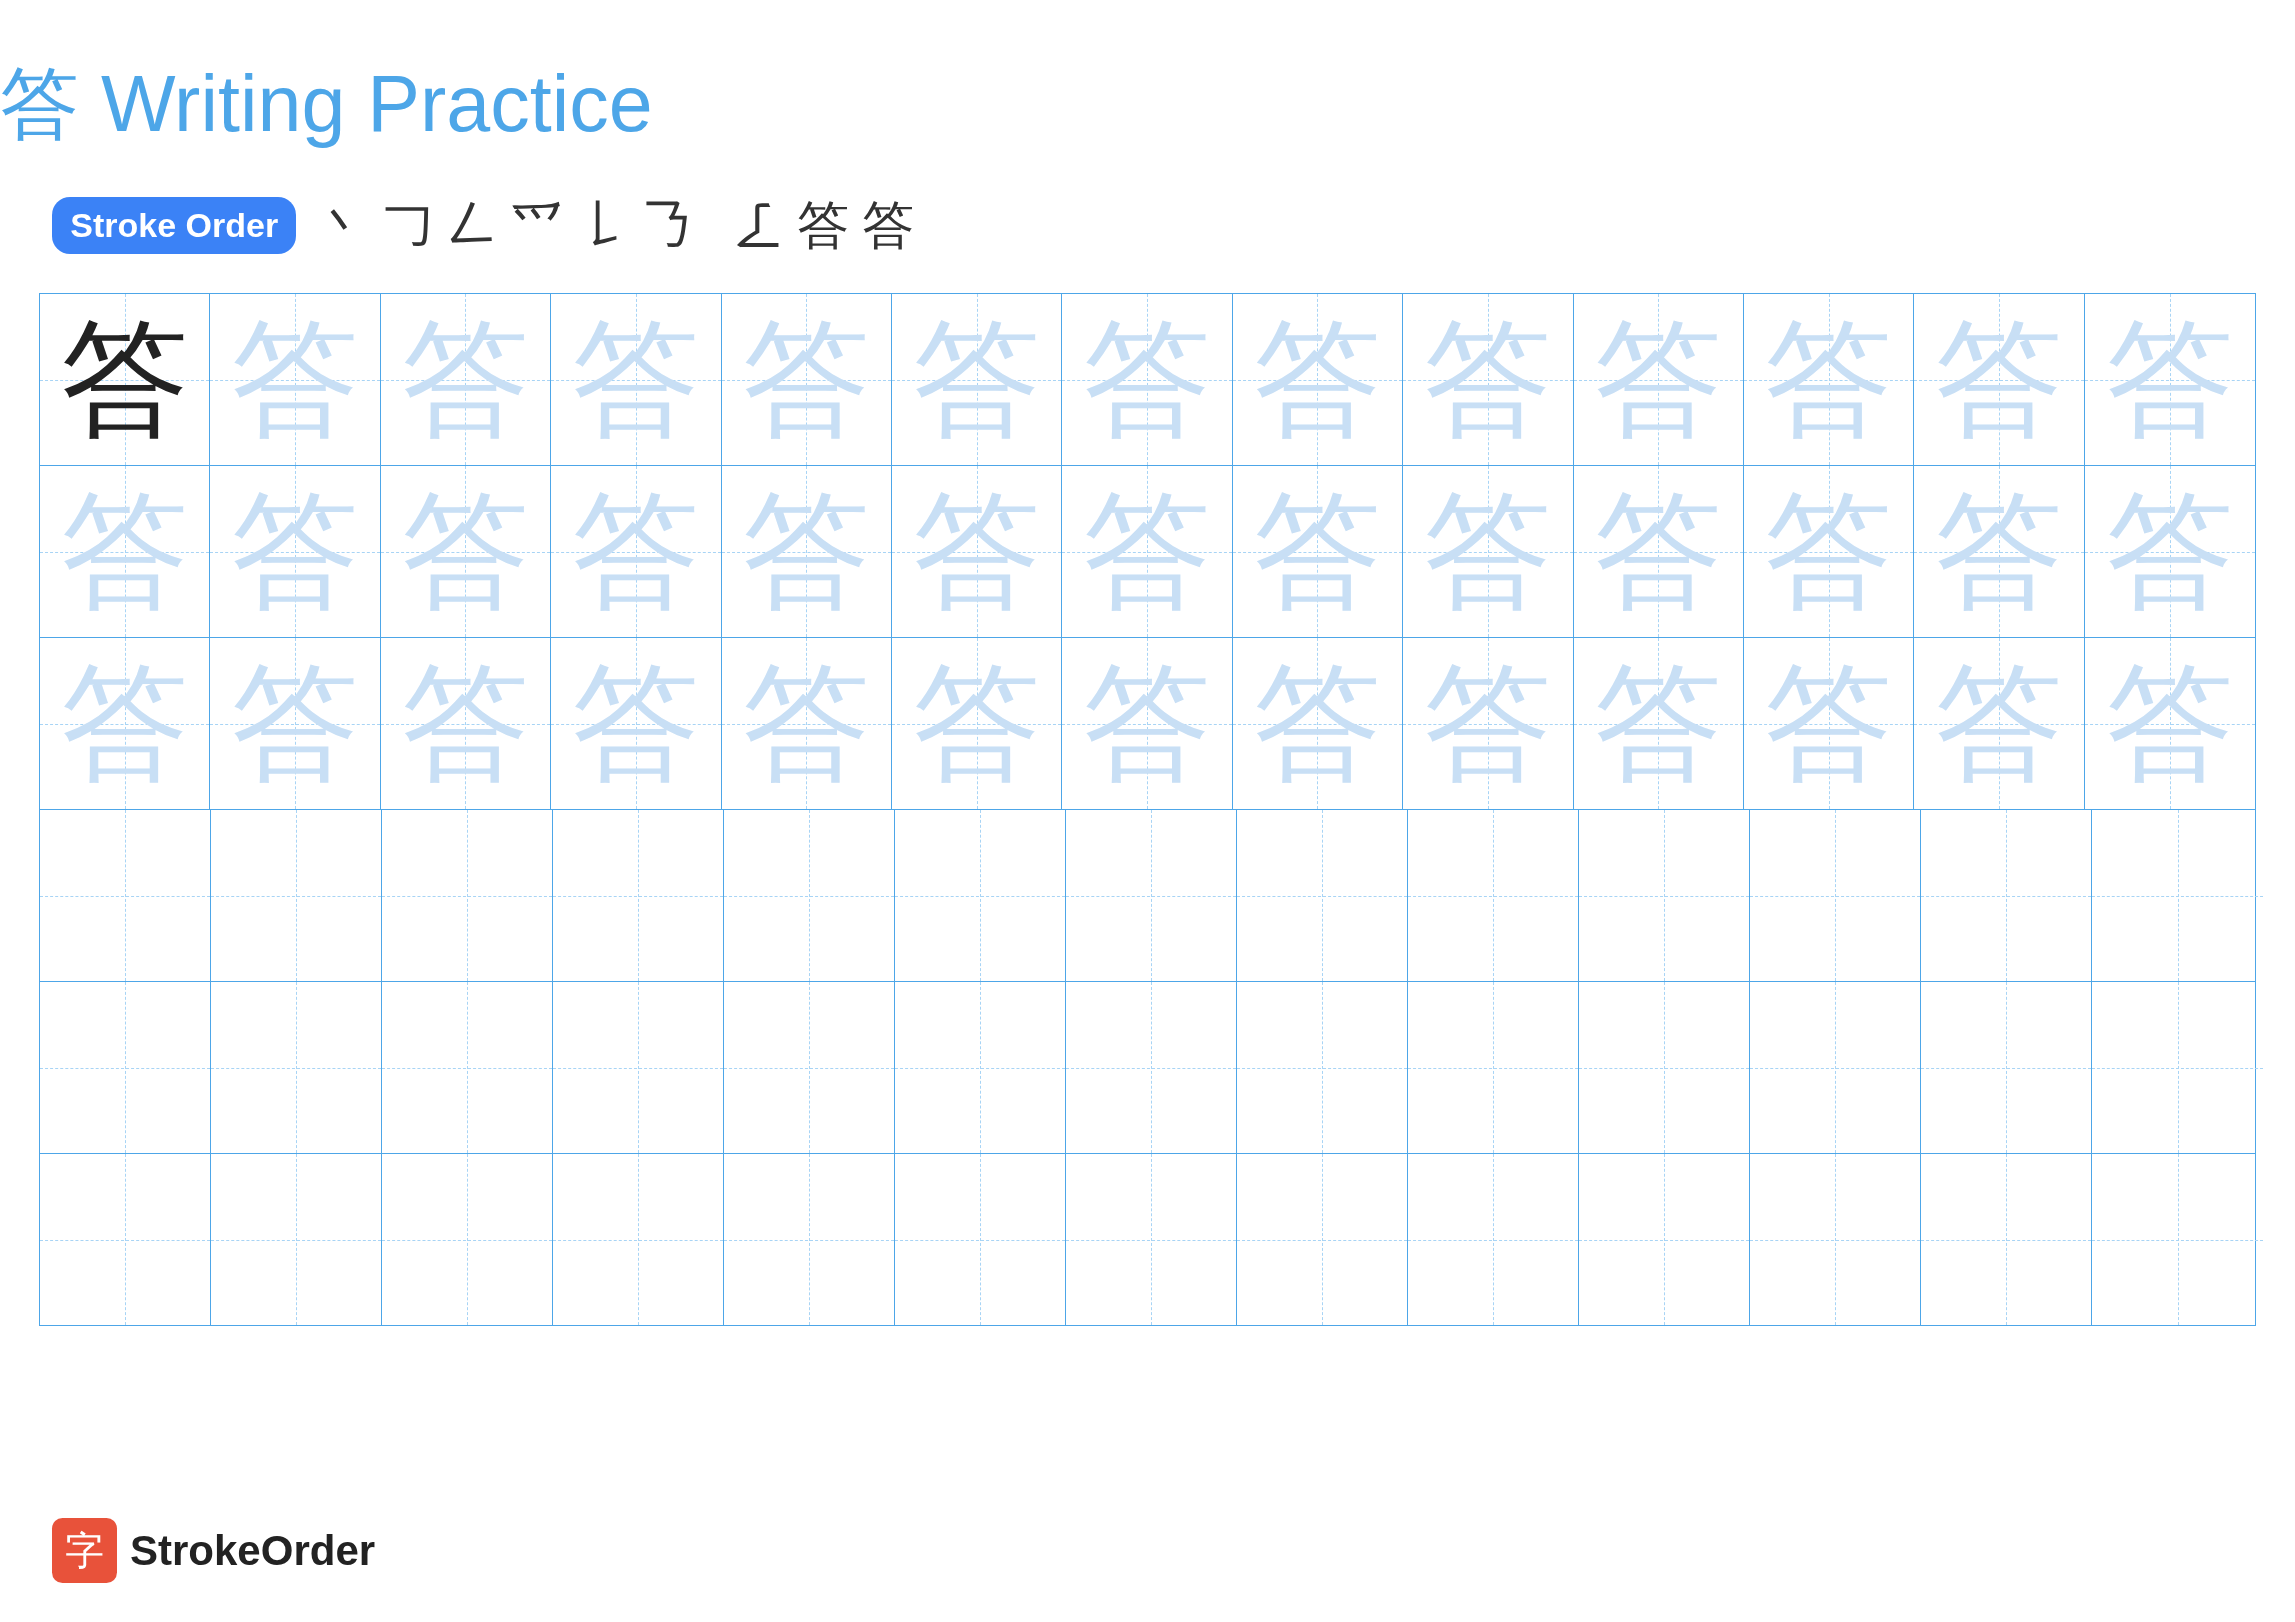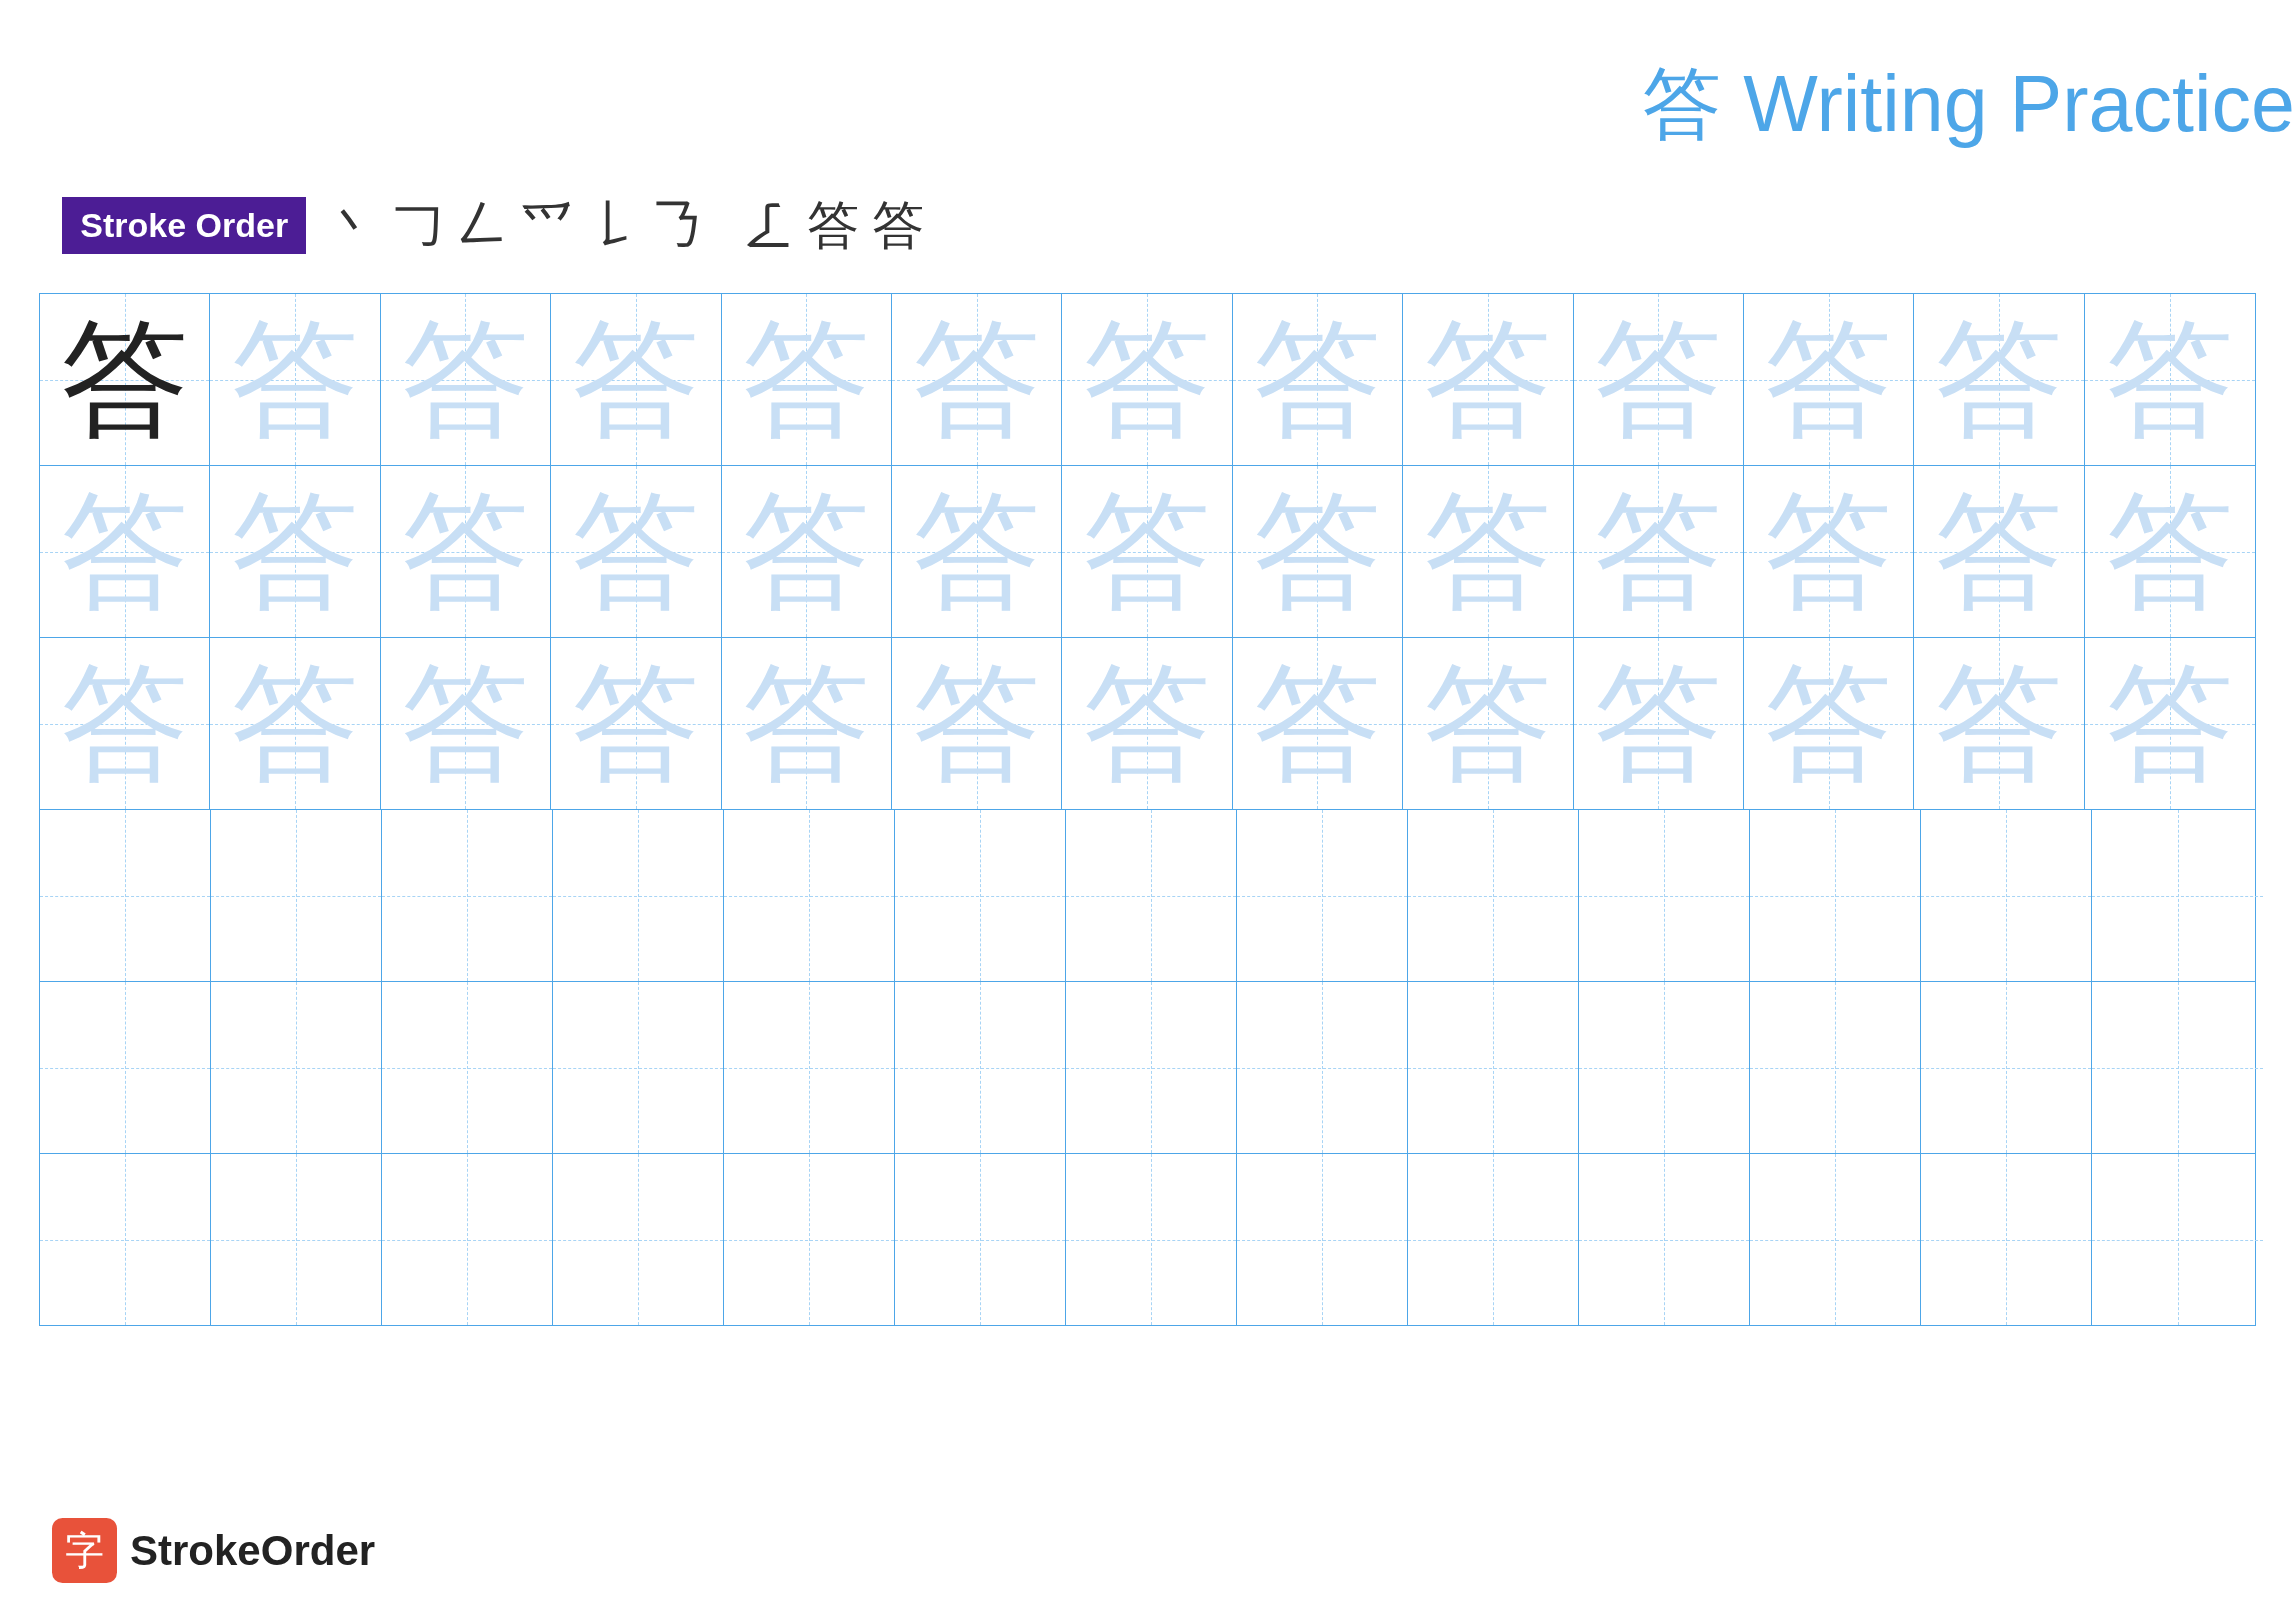--- a/index.html
+++ b/index.html
@@ -6,46 +6,45 @@
     body {
       background: #ffffff;
       font-family: serif;
       width: 2295px;
       height: 1622px;
       position: relative;
       overflow: hidden;
     }
 
     .page-title {
-      text-align: right;
+      text-align: left;
       padding-top: 52px;
       padding-bottom: 26px;
       font-size: 79px;
       color: #4da6e8;
       font-family: Arial, sans-serif;
       font-weight: normal;
     }
 
     .stroke-order-row {
       display: flex;
       align-items: center;
       padding: 13px 52px 26px 52px;
       gap: 19.6px;
     }
 
     .stroke-order-badge {
-      background: #4c1d95;
+      background: #3b82f6;
       color: white;
       font-size: 34px;
       padding: 9.2px 18.3px;
-      border-radius: 0;
+      border-radius: 18px;
       font-family: Arial, sans-serif;
       font-weight: bold;
       white-space: nowrap;
-      margin-left: 10px;
     }
 
     .stroke-sequence {
       display: flex;
       align-items: center;
       gap: 13px;
       flex: 1;
     }
 
     .stroke-char {

